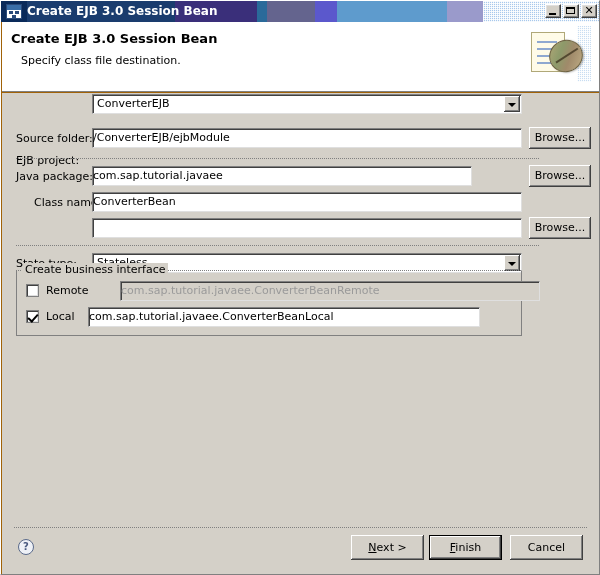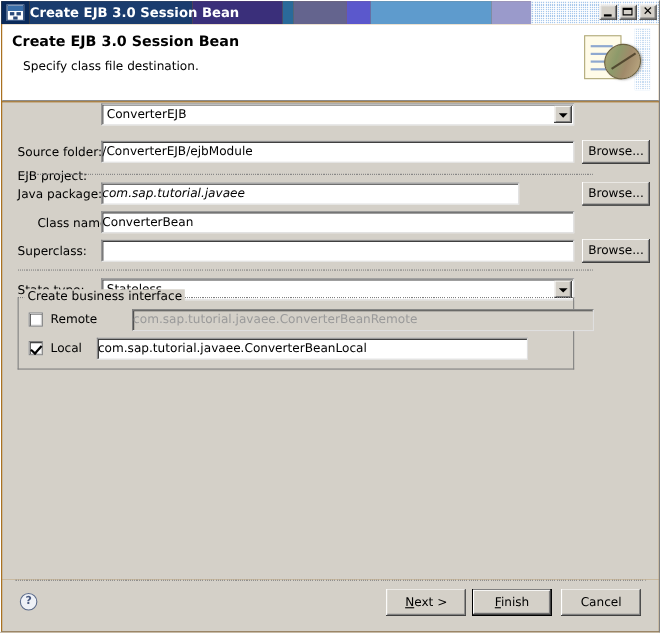--- a/index.html
+++ b/index.html
@@ -466,27 +466,26 @@
       <span class="arrowbtn"></span>
     </div>
 
     <div class="lbl" style="top:35px;">Source folder:</div>
     <div class="field" style="left:90px;top:35px;width:430px;">/ConverterEJB/ejbModule</div>
     <button class="btn browse" style="left:527px;top:34px;">Browse...</button>
 
     <div class="sep" style="top:65px;"></div>
 
     <div class="lbl" style="top:73px;">Java package:</div>
-    <div class="field" style="left:90px;top:73px;width:380px;font-style:italic;">com.sap.tutorial.javaee</div>
+    <div class="field" style="left:90px;top:73px;width:380px;">com.sap.tutorial.javaee</div>
     <button class="btn browse" style="left:527px;top:72px;">Browse...</button>
 
     <div class="lbl" style="top:99px;margin-left:18px;">Class name:</div>
     <div class="field" style="left:90px;top:99px;width:430px;">ConverterBean</div>
 
-    <div class="lbl" style="top:125px;">Superclass:</div>
     <div class="field" style="left:90px;top:125px;width:430px;"></div>
     <button class="btn browse" style="left:527px;top:124px;">Browse...</button>
 
     <div class="sep" style="top:152px;"></div>
 
     <div class="lbl" style="top:160px;">State type:</div>
     <div class="combo" style="left:90px;top:160px;width:430px;">
       <span class="val">Stateless</span>
       <span class="arrowbtn"></span>
     </div>

